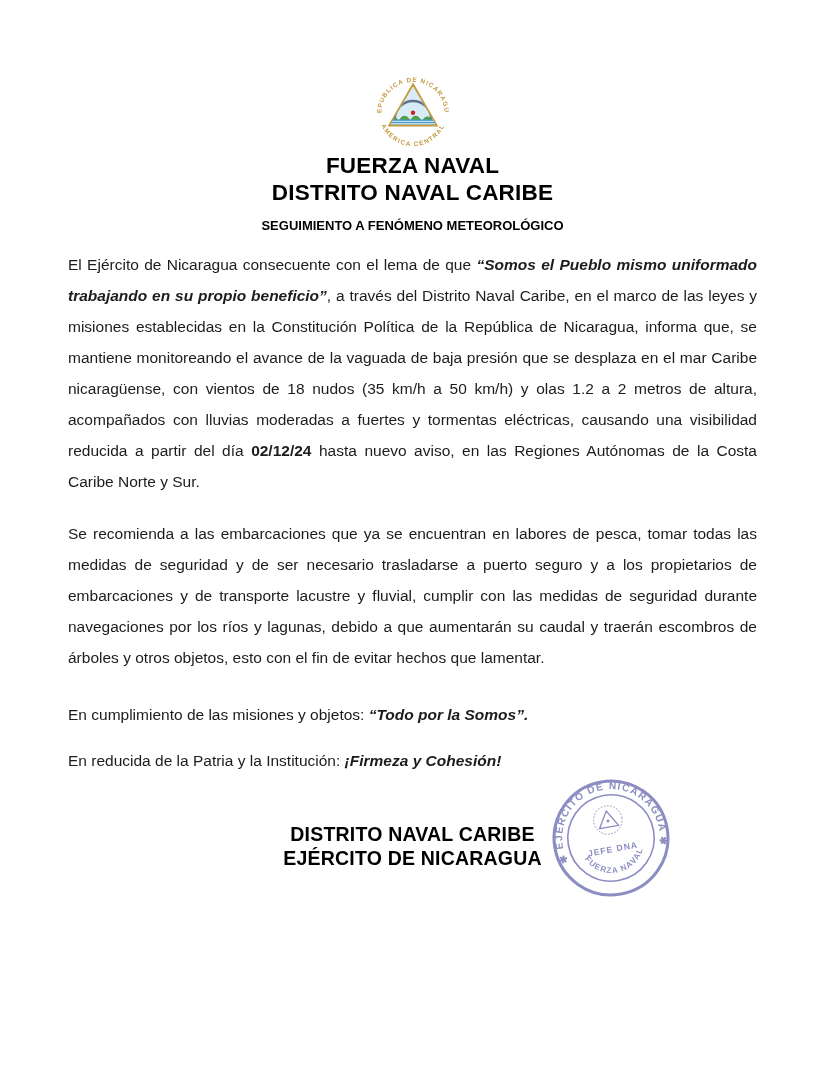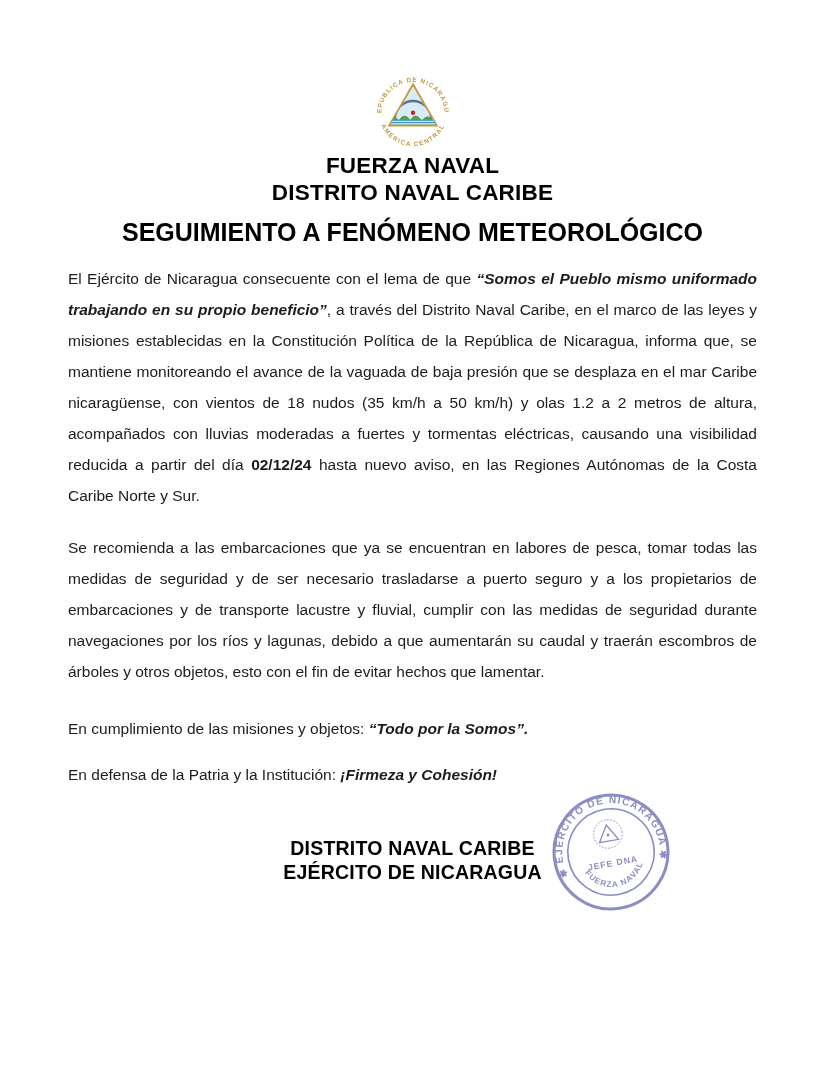--- a/index.html
+++ b/index.html
@@ -20,21 +20,21 @@
     font-size: 22.5px; font-weight: bold; line-height: 27px;
     color: #000; letter-spacing: 0.2px;
   }
   .nota-line {
     text-align: center; margin-top: 19px;
     font-size: 19.5px; font-weight: bold; color: #000;
   }
   .nota-line span { text-decoration: underline; text-underline-offset: 3px; }
   .subject-line {
     text-align: center; margin-top: 12px;
-    font-size: 25px; font-weight: bold; color: #000;
+    font-size: 13px; font-weight: bold; color: #000;
   }
 
   .body-text { font-size: 15.5px; line-height: 31px; text-align: justify; }
   p.doc-p { margin: 0; }
   p.p1 { margin-top: 16px; margin-bottom: 21px; }
   p.p2 { margin-bottom: 26px; }
   p.p3 { margin-bottom: 15px; }
   p.p4 { margin-bottom: 23px; }
   p.p5 { margin-bottom: 23px; }
 
@@ -89,21 +89,21 @@
       <div class="title-line">DISTRITO NAVAL CARIBE</div>
     </div>
 
 
     <div class="subject-line">SEGUIMIENTO A FENÓMENO METEOROLÓGICO</div>
 
     <div class="body-text">
       <p class="doc-p p1"><span>El Ejército de Nicaragua consecuente con el lema de que </span><span style="font-weight: bold; font-style: italic;">“Somos el Pueblo mismo uniformado trabajando en su propio beneficio”</span><span>, a través del Distrito Naval Caribe, en el marco de las leyes y misiones establecidas en la Constitución Política de la República de Nicaragua, informa que, se mantiene monitoreando el avance de la vaguada de baja presión que se desplaza en el mar Caribe nicaragüense, con vientos de 18 nudos (35 km/h a 50 km/h) y olas 1.2 a 2 metros de altura, acompañados con lluvias moderadas a fuertes y tormentas eléctricas, causando una visibilidad reducida a partir del día </span><span style="font-weight: bold;">02/12/24</span><span> hasta nuevo aviso, en las Regiones Autónomas de la Costa Caribe Norte y Sur.</span></p>
       <p class="doc-p p2"><span>Se recomienda a las embarcaciones que ya se encuentran en labores de pesca, tomar todas las medidas de seguridad y de ser necesario trasladarse a puerto seguro y a los propietarios de embarcaciones y de transporte lacustre y fluvial, cumplir con las medidas de seguridad durante navegaciones por los ríos y lagunas, debido a que aumentarán su caudal y traerán escombros de árboles y otros objetos, esto con el fin de evitar hechos que lamentar.</span></p>
       <p class="doc-p p3"><span>En cumplimiento de las misiones y objetos: </span><span style="font-weight: bold; font-style: italic;">“Todo por la Somos”.</span></p>
-      <p class="doc-p p4"><span>En defensa de la Patria y la Institución: </span><span style="font-weight: bold; font-style: italic;">¡Firmeza y Cohesión!</span></p>
+      <p class="doc-p p4"><span>En reducida de la Patria y la Institución: </span><span style="font-weight: bold; font-style: italic;">¡Firmeza y Cohesión!</span></p>
     </div>
 
     <div class="signature-row">
       <div class="signature">
         <div>DISTRITO NAVAL CARIBE</div>
         <div>EJÉRCITO DE NICARAGUA</div>
       </div>
 
       <div class="stamp">
         <svg width="122" height="122" viewBox="0 0 120 120">

